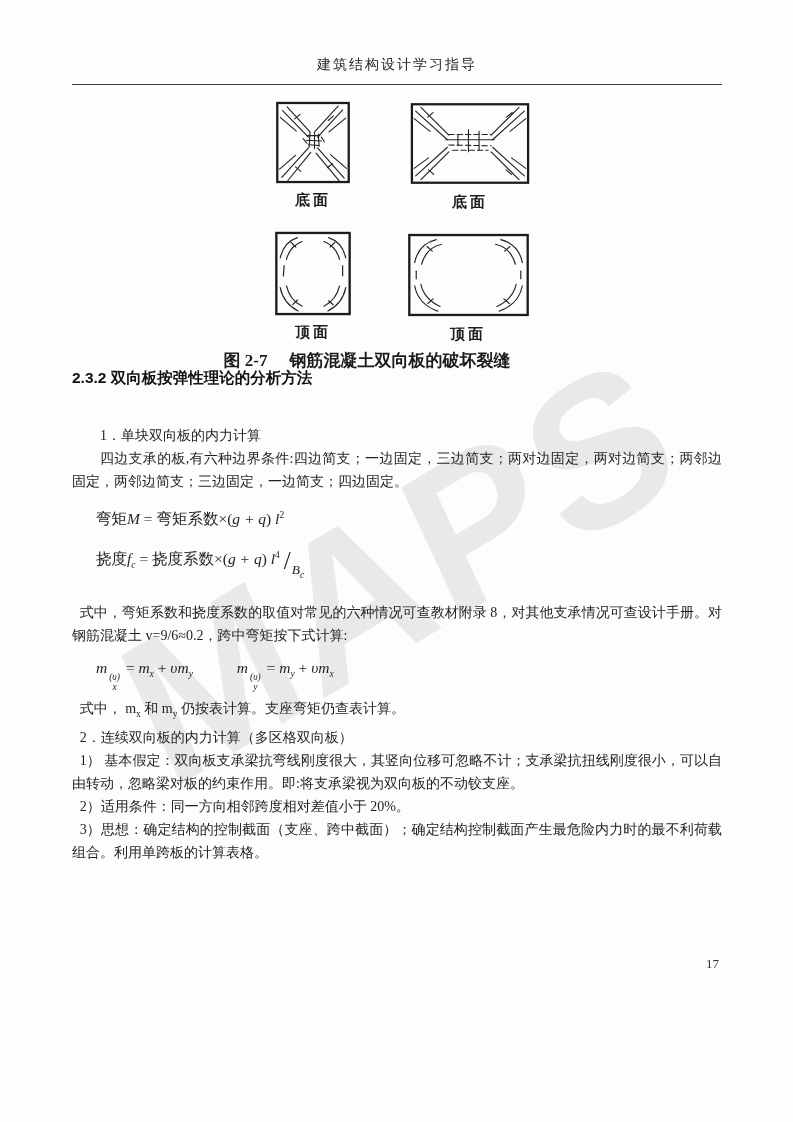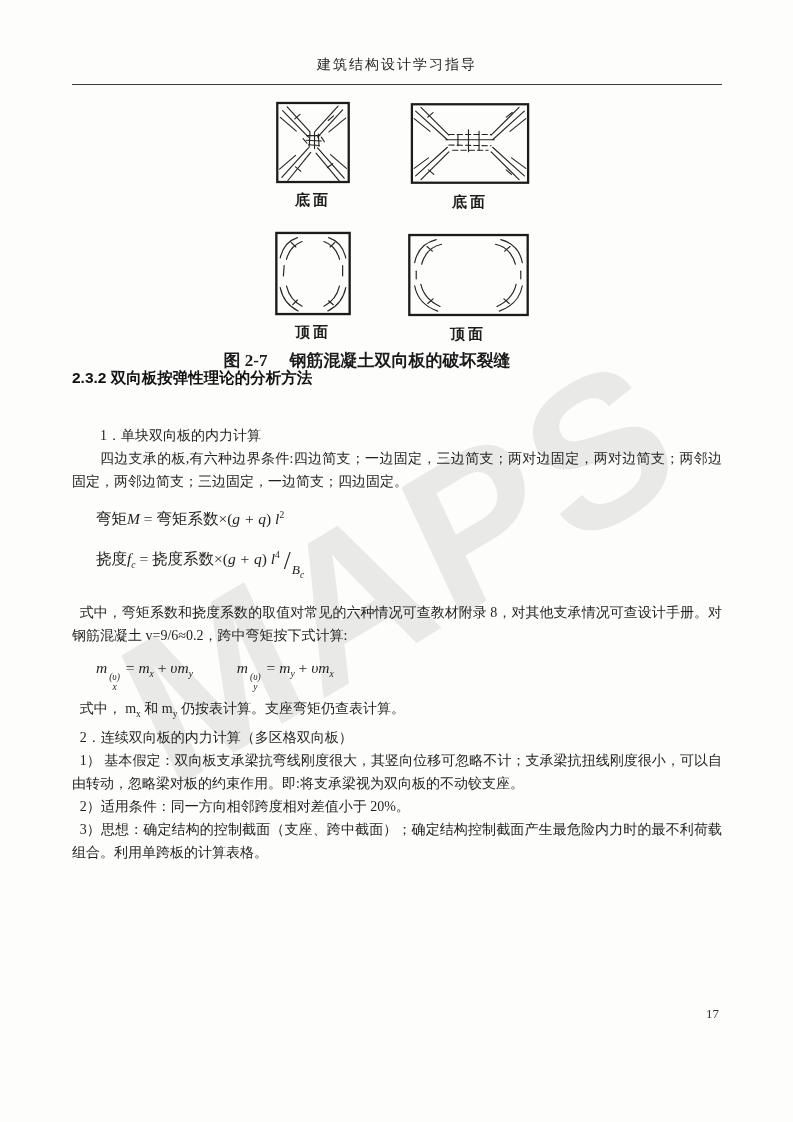--- a/index.html
+++ b/index.html
@@ -69,21 +69,21 @@
   .slash{font-size:25px;vertical-align:-5px;padding:0 1px 0 4px;}
   .bc{vertical-align:-10px;font-size:13.5px;}
   .ss{
     display:inline-flex;flex-direction:column;align-items:center;
     vertical-align:-7px;font-size:9.5px;line-height:9.5px;
     font-style:italic;padding:0 2px;
   }
   .gapeq{margin-left:44px;}
   
   .pageno{
-    position:absolute;right:74px;top:1006px;
+    position:absolute;right:74px;top:956px;
     font-size:13px;color:#333;margin-left:24px;
   }
 </style>
 </head>
 <body>
 
 <div class="page">
 
   <div class="watermark">MAPS</div>
 

